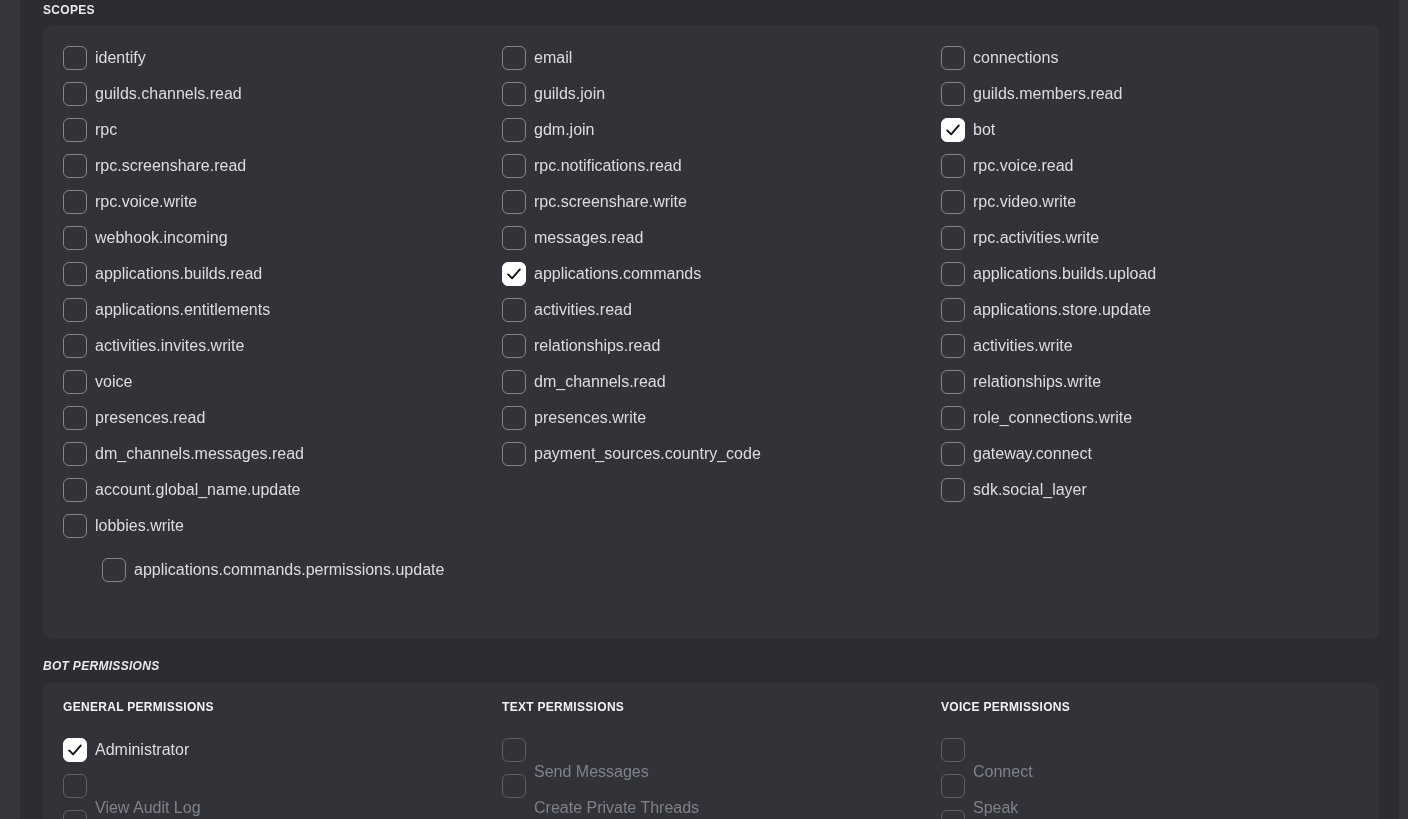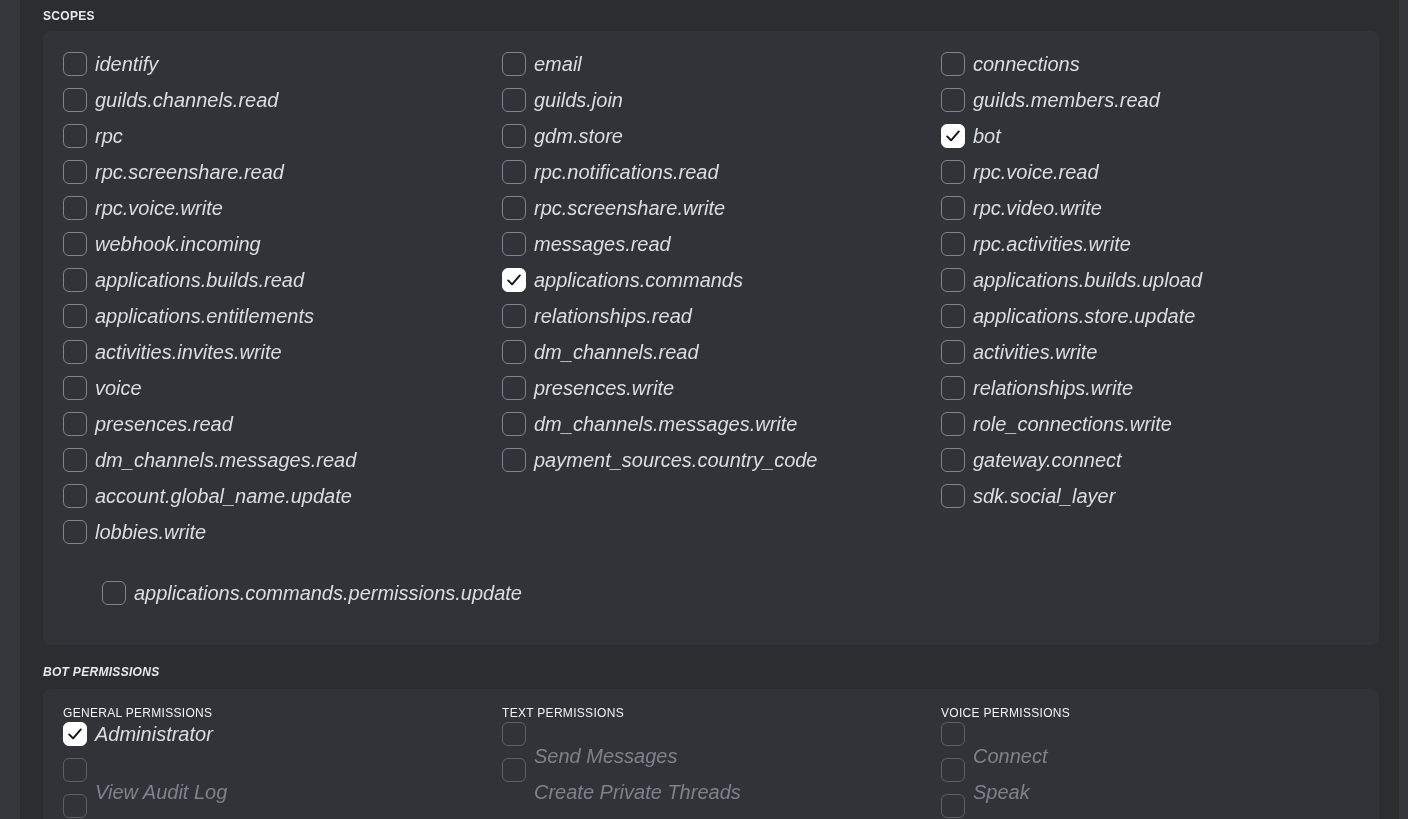--- a/index.html
+++ b/index.html
@@ -19,21 +19,21 @@
     background:var(--bg);
     font-family:"Liberation Sans","DejaVu Sans",sans-serif;
     position:relative;
     -webkit-font-smoothing:antialiased;
   }
   .edge-strip{position:absolute;top:0;height:100%;background:var(--strip);}
   .edge-strip.left{left:0;width:20px;}
   .edge-strip.right{right:0;width:9px;}
   .content{position:absolute;left:43px;top:0;width:1336px;}
   .section-label{
-    margin-top:10px;
+    margin-top:4px;
     font-size:12px;
     font-weight:bold;
     letter-spacing:.3px;
     color:var(--heading);
     text-transform:uppercase;
     line-height:13px;
   }
   .panel{
     background:var(--panel);
     border-radius:8px;
@@ -56,52 +56,51 @@
   }
   .bot-label{margin-top:21px;font-style:italic;}
   .cb-row{
     display:flex;
     align-items:center;
     height:24px;
     margin-bottom:12px;
     cursor:pointer;
     user-select:none;
   }
-  .cb-row.gap-before{margin-top:37px;padding-left:39px;}
+  .cb-row.gap-before{margin-top:20px;padding-left:39px;}
   .cb{
     flex:0 0 24px;
     width:24px;height:24px;
     border:1px solid var(--cb-border);
     border-radius:6px;
     display:flex;align-items:center;justify-content:center;
     background:transparent;
   }
   .cb-row.checked .cb{
     background:var(--cb-checked);
     border-color:var(--cb-checked);
   }
   .cb-row.muted .cb{border-color:var(--cb-border-muted);}
   .cb svg{display:block;}
   .cb-label{
     margin-left:8px;
-    font-size:20px;
+    font-size:16px;
     color:var(--label);
     line-height:20px;
     white-space:nowrap;
-    font-style:italic;
   }
   .cb-row.muted .cb-label{color:var(--muted-label);margin-top:44px;}
   .perm-group-title{
     font-size:12px;
-    font-weight:normal;
+    font-weight:bold;
     letter-spacing:.3px;
     color:#f2f3f5;
     text-transform:uppercase;
     line-height:13px;
-    margin-bottom:2px;
+    margin-bottom:24px;
   }
 </style>
 </head>
 <body>
 
 <div class="edge-strip left"></div>
 <div class="edge-strip right"></div>
 
 <div class="content">
   <div class="section-label">SCOPES</div>
@@ -172,21 +171,21 @@
         <label class="cb-row">
           <span class="cb"></span>
           <span class="cb-label">email</span>
         </label>
         <label class="cb-row">
           <span class="cb"></span>
           <span class="cb-label">guilds.join</span>
         </label>
         <label class="cb-row">
           <span class="cb"></span>
-          <span class="cb-label">gdm.store</span>
+          <span class="cb-label">gdm.join</span>
         </label>
         <label class="cb-row">
           <span class="cb"></span>
           <span class="cb-label">rpc.notifications.read</span>
         </label>
         <label class="cb-row">
           <span class="cb"></span>
           <span class="cb-label">rpc.screenshare.write</span>
         </label>
         <label class="cb-row">
@@ -196,33 +195,33 @@
         <label class="cb-row checked">
           <span class="cb">
             <svg width="20" height="20" viewBox="0 0 24 24">
               <path d="M5 12.5l4.7 4.7L19 6.5" fill="none" stroke="#111214" stroke-width="2.3" stroke-linecap="round" stroke-linejoin="round"></path>
             </svg>
           </span>
           <span class="cb-label">applications.commands</span>
         </label>
         <label class="cb-row">
           <span class="cb"></span>
+          <span class="cb-label">activities.read</span>
+        </label>
+        <label class="cb-row">
+          <span class="cb"></span>
           <span class="cb-label">relationships.read</span>
         </label>
         <label class="cb-row">
           <span class="cb"></span>
           <span class="cb-label">dm_channels.read</span>
         </label>
         <label class="cb-row">
           <span class="cb"></span>
           <span class="cb-label">presences.write</span>
-        </label>
-        <label class="cb-row">
-          <span class="cb"></span>
-          <span class="cb-label">dm_channels.messages.write</span>
         </label>
         <label class="cb-row">
           <span class="cb"></span>
           <span class="cb-label">payment_sources.country_code</span>
         </label>
       </div>
       <div>
         <label class="cb-row">
           <span class="cb"></span>
           <span class="cb-label">connections</span>

